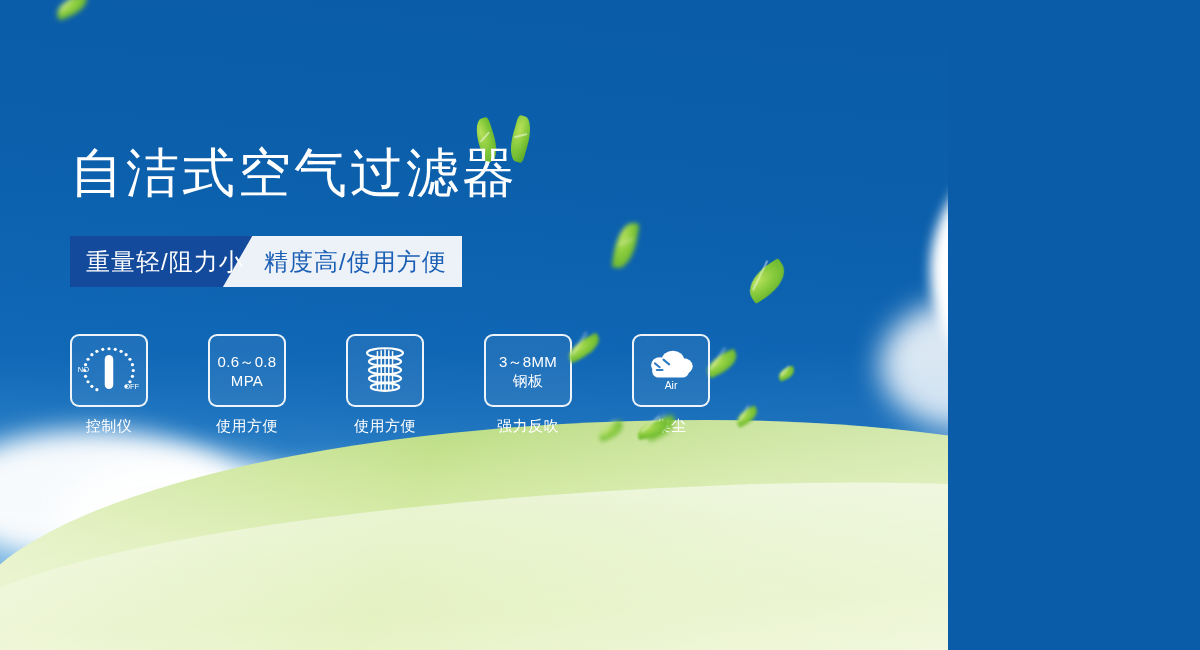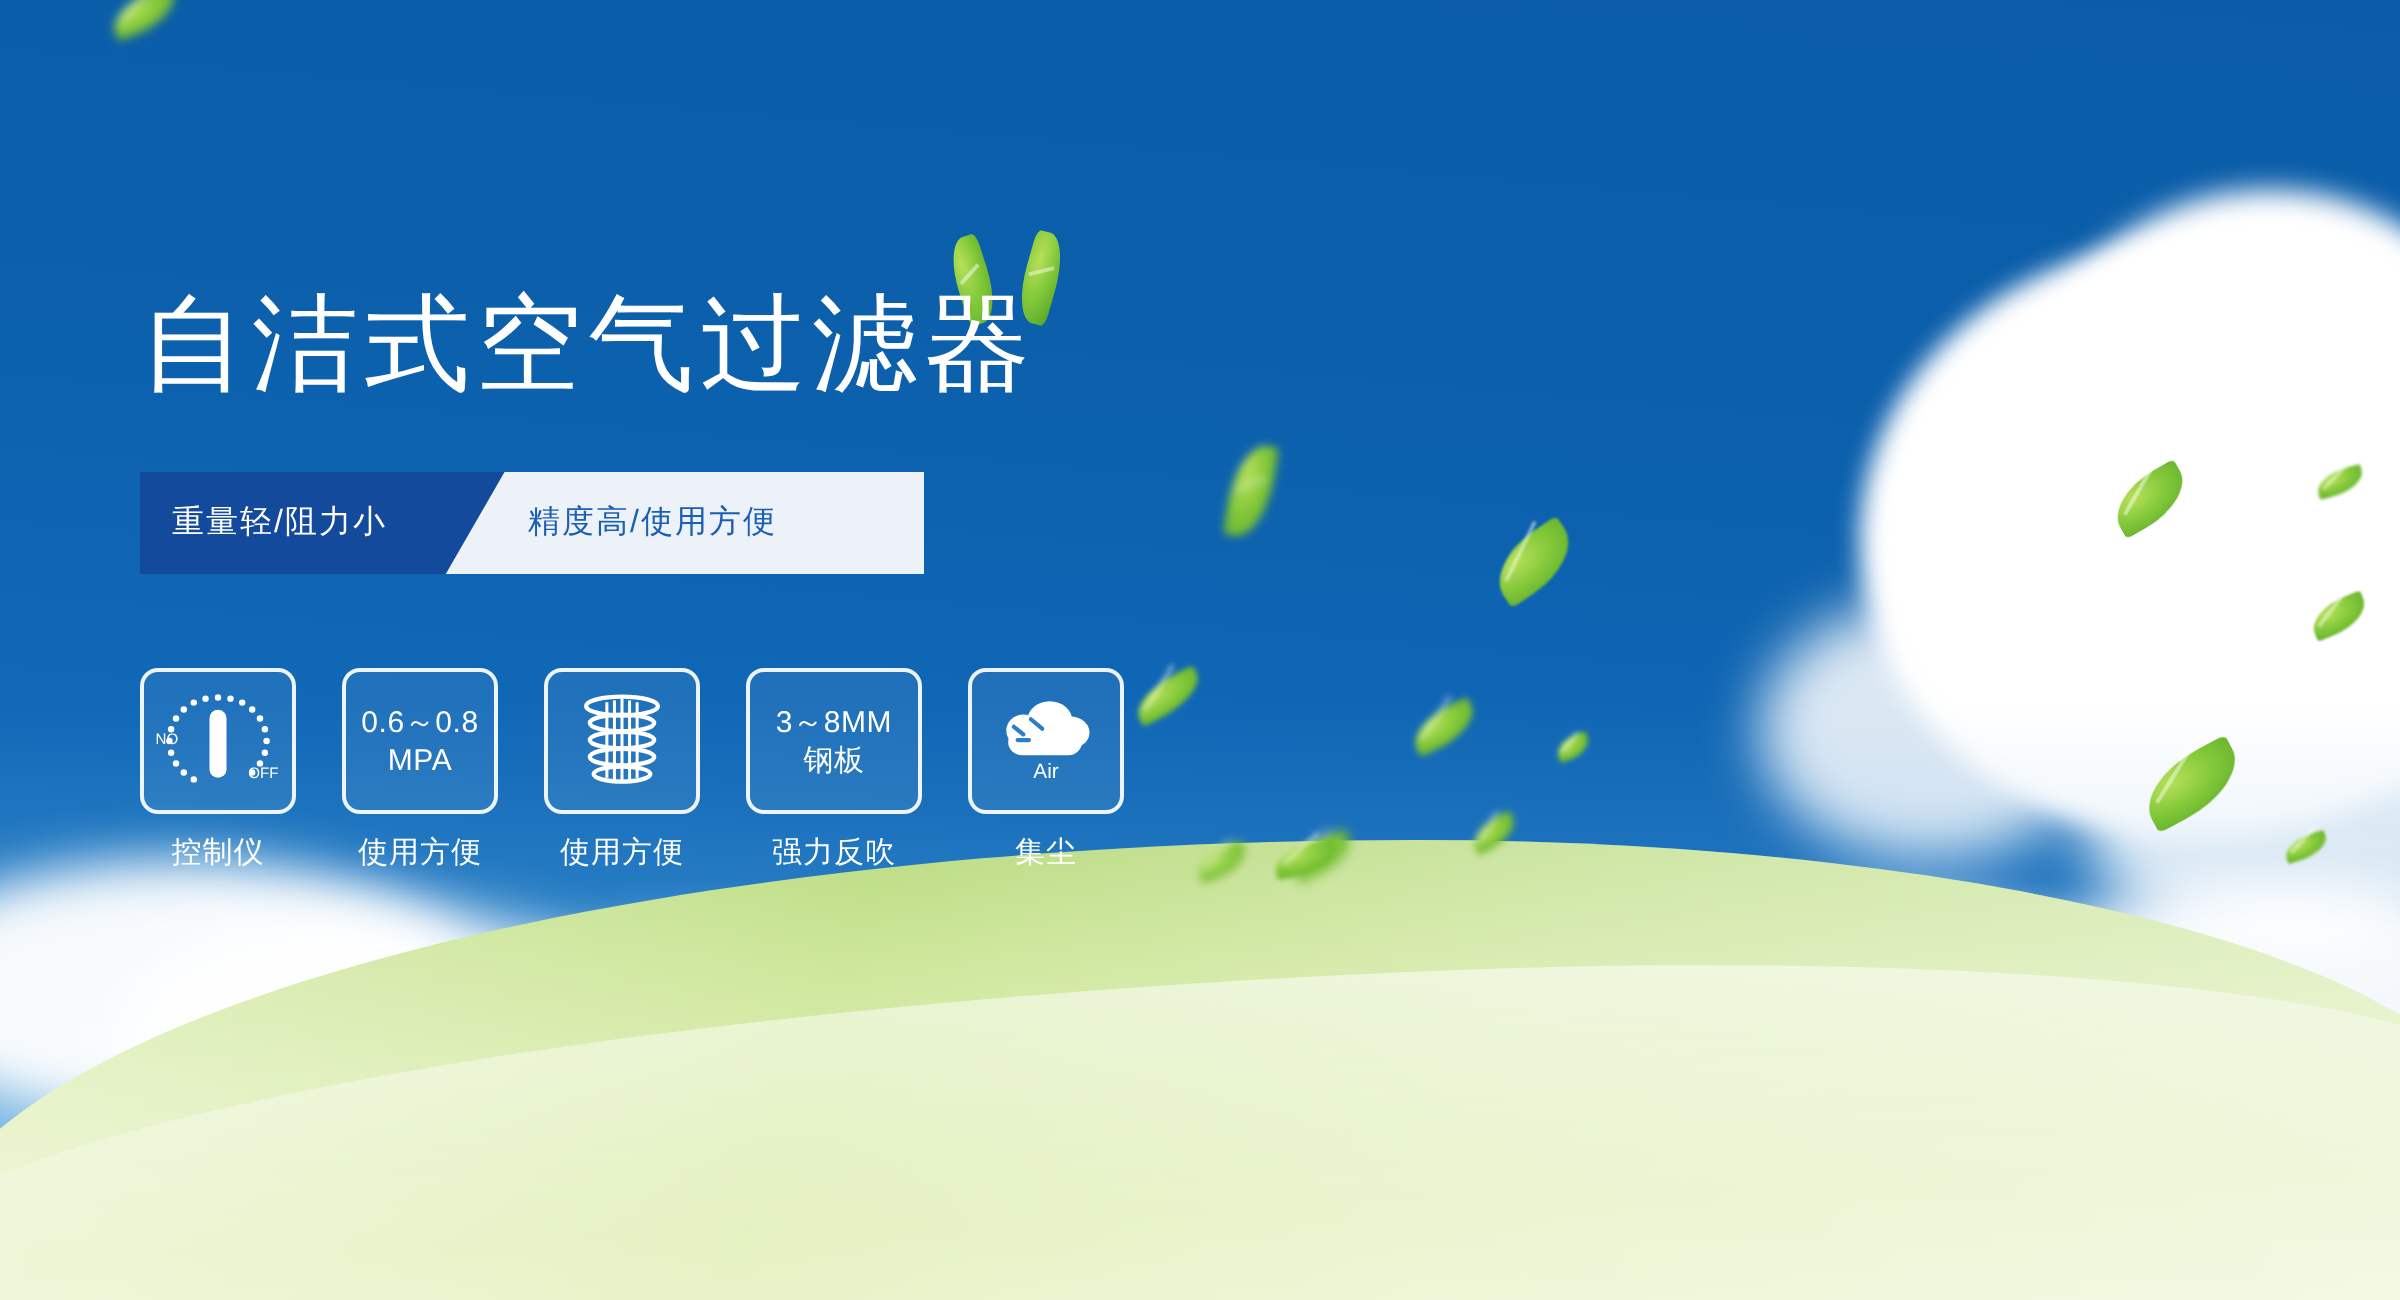--- a/index.html
+++ b/index.html
@@ -7,21 +7,21 @@
   body {
     width: 1200px;
     height: 650px;
     overflow: hidden;
     font-family: "Liberation Sans", "DejaVu Sans", sans-serif;
     background: #0a5ca8;
   }
 
   #banner {
     position: relative;
-    width: 1200px;
+    width: 948px;
     height: 650px;
     overflow: hidden;
     background: linear-gradient(185deg, #0a5ca8 0%, #0b5fab 30%, #1169b8 62%, #1f7cc4 78%, #4e9ed6 90%, #79b8e2 100%);
   }
 
   
   .sky-haze {
     position: absolute;
     left: 0; right: 0; bottom: 0;
     height: 300px;
@@ -162,35 +162,35 @@
     position: absolute;
     inset: 0;
     background: #edf2f8;
     clip-path: polygon(46.5% 0, 100% 0, 100% 100%, 39% 100%);
   }
   .subtitle-text {
     position: absolute;
     top: 0;
     height: 51px;
     line-height: 51px;
-    font-size: 16px;
+    font-size: 24px;
     letter-spacing: 1px;
     white-space: nowrap;
     font-family: Liberation Sans, sans-serif;
   }
   #subtitle-text-left  { left: 16px;  color: #ffffff; }
   #subtitle-text-right { left: 194px; color: #1b5fb5; }
 
   
   #features {
     position: absolute;
     left: 70px;
     top: 334px;
     display: flex;
-    gap: 23px;
+    gap: 60px;
   }
   .feature { width: 78px; display: flex; flex-direction: column; align-items: center; }
   .feature-box {
     width: 78px;
     height: 73px;
     border: 2px solid rgba(255,255,255,.92);
     border-radius: 9px;
     background: rgba(255,255,255,.07);
     display: flex;
     flex-direction: column;

